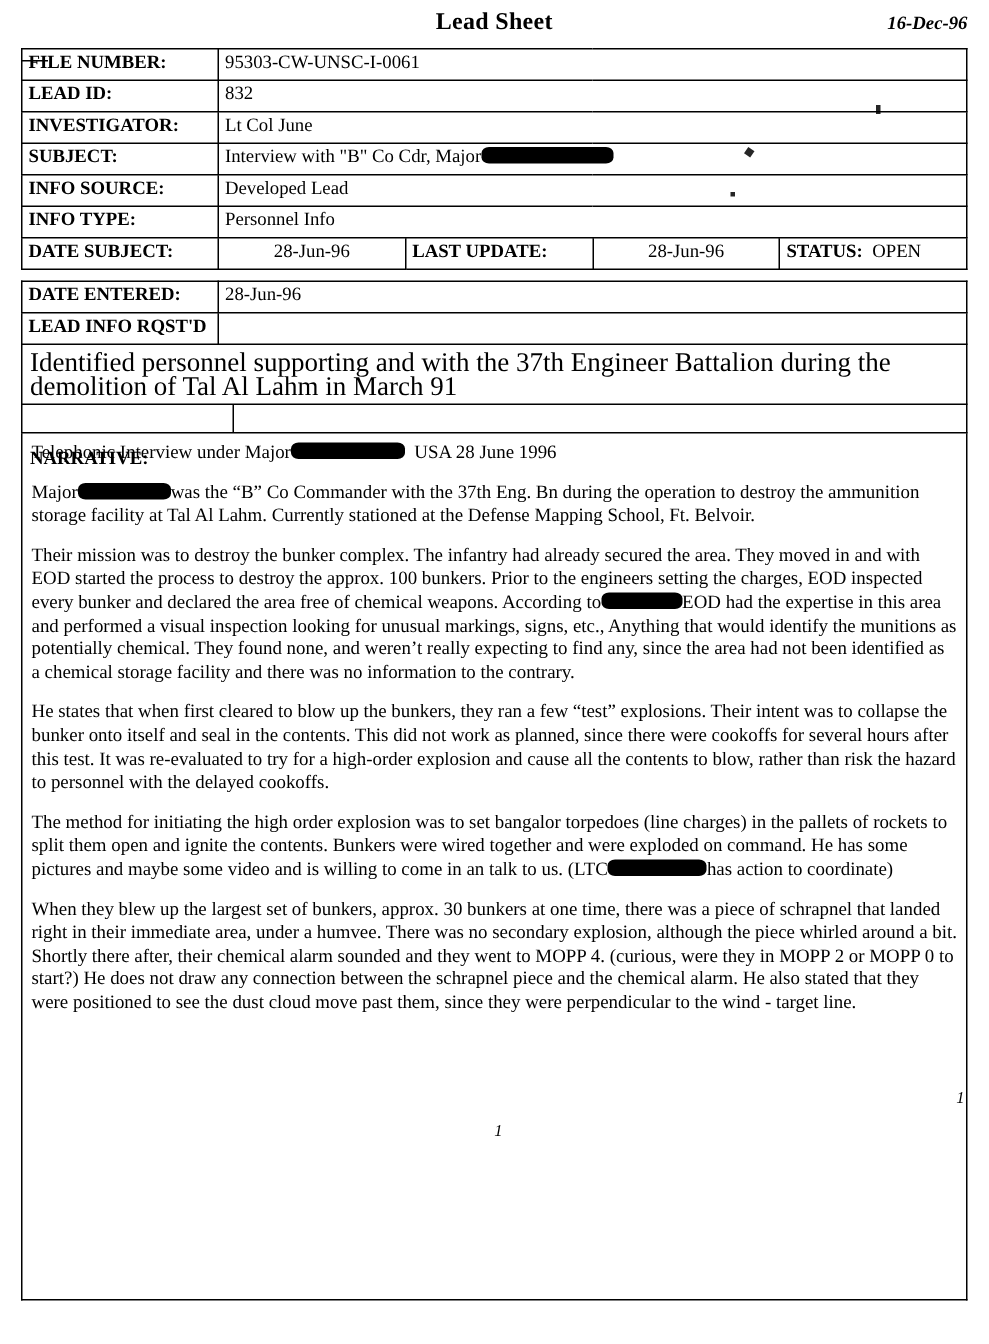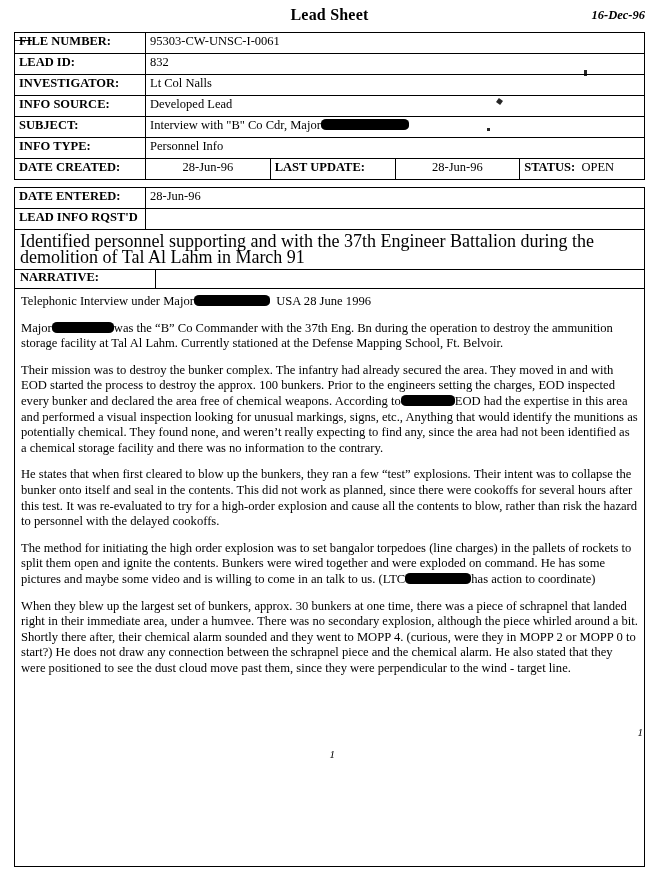--- a/index.html
+++ b/index.html
@@ -57,20 +57,21 @@
     border: 1px solid #000;
     padding: 1px 4px 2px 4px;
     font-size: 12.5px;
     line-height: 15px;
     height: 17px;
     vertical-align: top;
   }
   .lbl {
     font-weight: bold;
     white-space: nowrap;
+    margin-top: 28px;
   }
   .w-lbl { width: 122px; }
   .w-mid { width: 120px; }
   .val { white-space: nowrap; overflow: hidden; }
   .ctr { text-align: center; }
 
   
   .fields2 {
     margin: 7px 14px 0 14px;
     border-collapse: collapse;
@@ -191,36 +192,36 @@
         <tr>
       <td class="lbl w-lbl">FILE NUMBER:</td>
       <td colspan="4" class="val">95303-CW-UNSC-I-0061</td>
     </tr>
     <tr>
       <td class="lbl w-lbl">LEAD ID:</td>
       <td colspan="4" class="val">832</td>
     </tr>
     <tr>
       <td class="lbl w-lbl">INVESTIGATOR:</td>
-      <td colspan="4" class="val">Lt Col Nalls</td>
+      <td colspan="4" class="val">Lt Col June</td>
+    </tr>
+    <tr>
+      <td class="lbl w-lbl">SUBJECT:</td>
+      <td colspan="4" class="val"><span>Interview with "B" Co Cdr, Major</span><span class="redact r1"></span></td>
     </tr>
     <tr>
       <td class="lbl w-lbl">INFO SOURCE:</td>
       <td colspan="4" class="val">Developed Lead</td>
     </tr>
     <tr>
-      <td class="lbl w-lbl">SUBJECT:</td>
-      <td colspan="4" class="val"><span>Interview with "B" Co Cdr, Major</span><span class="redact r1"></span></td>
-    </tr>
-    <tr>
       <td class="lbl w-lbl">INFO TYPE:</td>
       <td colspan="4" class="val">Personnel Info</td>
     </tr>
     <tr>
-      <td class="lbl w-lbl">DATE CREATED:</td>
+      <td class="lbl w-lbl">DATE SUBJECT:</td>
       <td class="ctr w-mid">28-Jun-96</td>
       <td class="lbl" style="width:110px">LAST UPDATE:</td>
       <td class="ctr" style="width:100px">28-Jun-96</td>
       <td><span class="lbl">STATUS:</span>&nbsp;&nbsp;<span>OPEN</span></td>
     </tr>
   </tbody>
     </table>
 
   <table class="fields2">
     <tbody>

